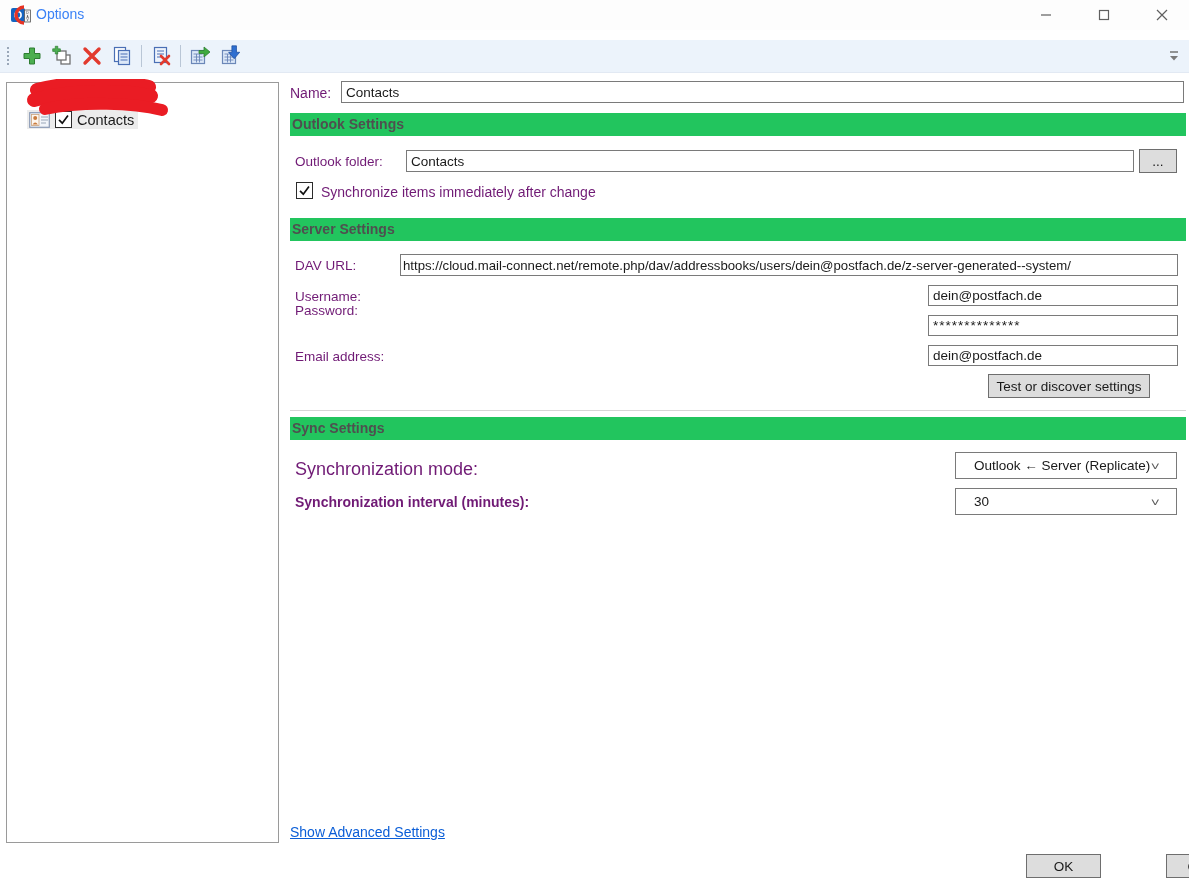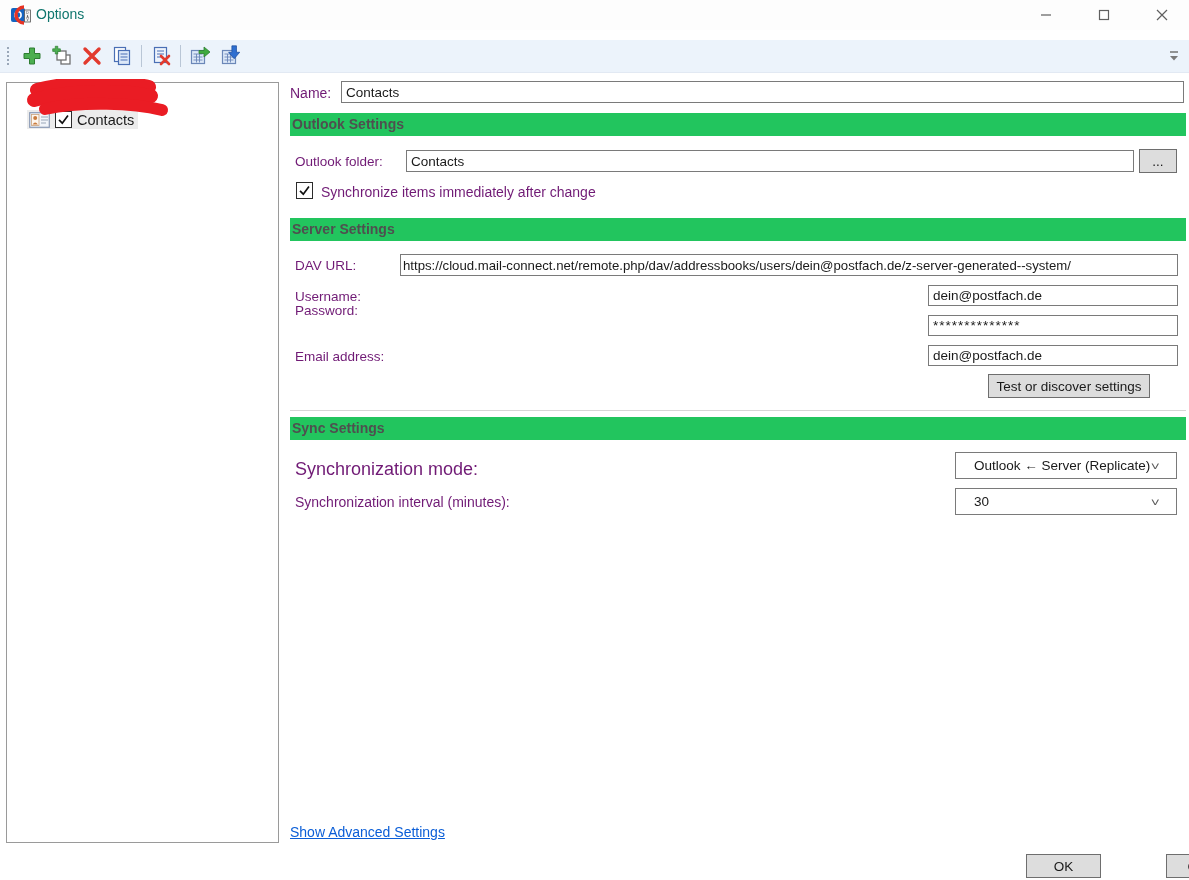--- a/index.html
+++ b/index.html
@@ -3,21 +3,21 @@
 <meta charset="utf-8">
 <style>
   * { margin:0; padding:0; box-sizing:border-box; }
   html,body { width:1189px; height:880px; background:#ffffff; overflow:hidden;
     font-family:"Liberation Sans", sans-serif; }
   .abs { position:absolute; }
 
   
   .titlebar { position:absolute; left:0; top:0; width:1189px; height:30px; background:#fdfdfd; }
   .appicon { position:absolute; left:8px; top:4px; width:24px; height:22px; }
-  .title-text { position:absolute; left:36px; top:6px; font-size:14px; color:#0f766e;text-align:center; }
+  .title-text { position:absolute; left:36px; top:6px; font-size:14px; color:#3b82f6;text-align:center; }
   .wincontrol { position:absolute; top:0; width:46px; height:30px; display:flex; align-items:center; justify-content:center; cursor:default; }
   .wc-min { left:1023px; } .wc-max { left:1081px; } .wc-close { left:1139px; }
 
   
   .toolbar { position:absolute; left:0; top:40px; width:1189px; height:33px;
     background:#ecf3fb; border-bottom:1px solid #e2e9f3; display:flex; align-items:center; }
   .tb-handle { width:4px; height:20px; margin:0 7px 0 6px;
     background-image:radial-gradient(#9aa7b8 1px, transparent 1.3px);
     background-size:4px 4px; }
   .tb-btn { width:28px; height:26px; display:flex; align-items:center; justify-content:center; margin:0 1px; border-radius:2px; }
@@ -210,21 +210,21 @@
 <div class="divider"></div>
 
 <div class="sect" style="top:417px;">Sync Settings</div>
 
 <span class="lbl" style="left:295px; top:459px; font-size:18px;">Synchronization mode:</span>
 <div class="dropdown" style="left:955px; top:452px; width:222px; height:27px;">
   <span>Outlook ← Server (Replicate)</span>
   <span class="dd-chev">˅</span>
 </div>
 
-<span class="lbl" style="left:295px; top:494px; font-size:14px;">Synchronization interval (minutes):</span>
+<span class="lbl" style="left:295px; top:494px; font-size:14px;font-weight:bold;">Synchronization interval (minutes):</span>
 <div class="dropdown" style="left:955px; top:488px; width:222px; height:27px;">
   <span>30</span>
   <span class="dd-chev">˅</span>
 </div>
 
 <a class="link">Show Advanced Settings</a>
 
 <button class="btn" style="left:1026px; top:854px; width:75px; height:24px;">OK</button>
 <button class="btn" style="left:1166px; top:854px; width:85px; height:24px;">Cancel</button>
 

